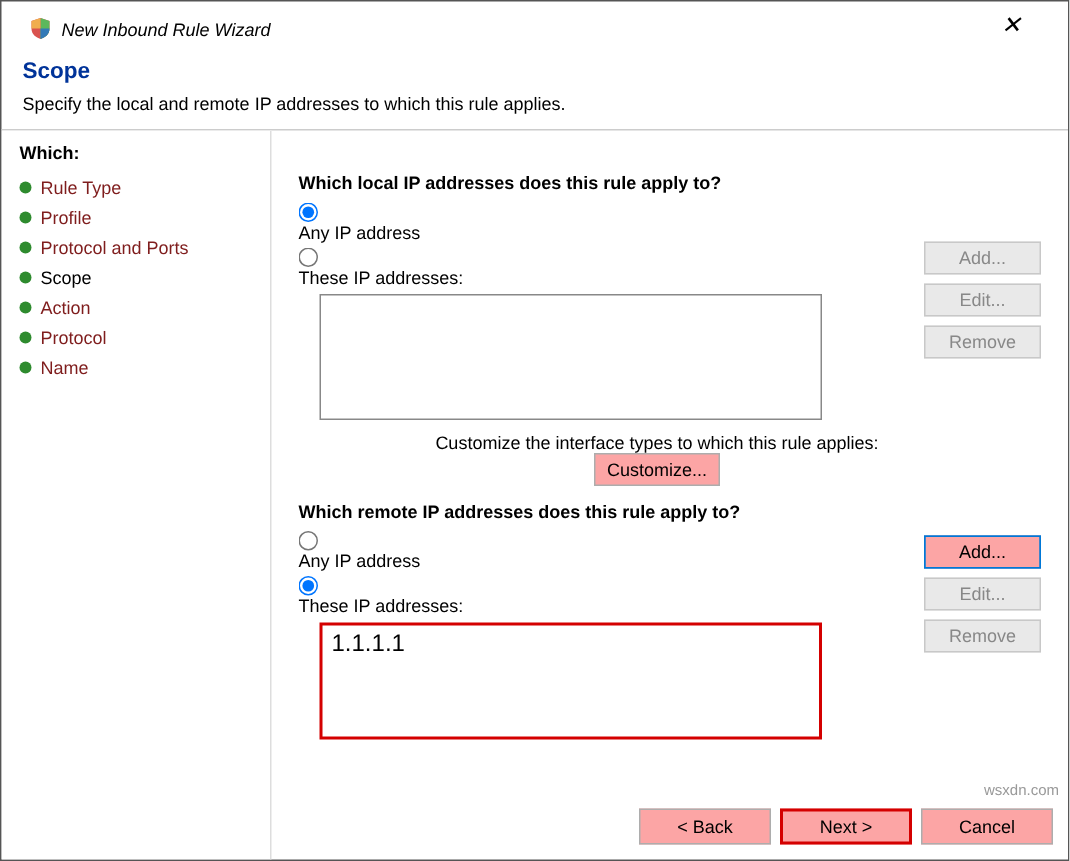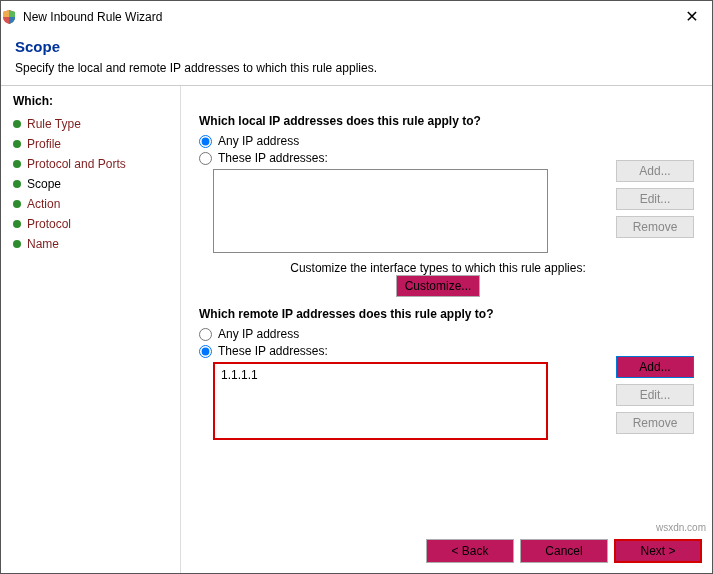--- a/index.html
+++ b/index.html
@@ -1,42 +1,42 @@
 <!DOCTYPE html>
 <html><head>
   <meta charset="utf-8">
   <style>
     * { box-sizing: border-box; margin: 0; padding: 0; }
     body { font-family: "Segoe UI", Tahoma, sans-serif; font-size: 12px; background: #fff; color: #000; }
     .window { width: 713px; height: 574px; border: 1px solid #555; position: relative; display: flex; flex-direction: column; }
-    .titlebar { display: flex; align-items: center; padding: 6px 0; }
+    .titlebar { display: flex; align-items: flex-end; padding: 6px 18px; font-style: italic; }
     .titlebar .icon { width: 16px; height: 16px; margin-right: 6px; }
     .titlebar .title { flex: 1; }
     .titlebar .close { width: 40px; text-align: center; font-size: 16px; cursor: pointer; }
     .header { padding: 6px 14px 10px 14px; }
     .header h1 { font-size: 15px; color: #003399; font-weight: 600; margin-bottom: 6px; }
     .header p { font-size: 12px; }
     .hr { border-top: 1px solid #ccc; margin: 0 0 0 0; }
     .body { flex: 1; display: flex; overflow: hidden; }
     .steps { width: 180px; background: #fff; padding: 8px 12px; border-right: 1px solid #ddd; }
     .steps-title { font-weight: bold; margin-bottom: 6px; }
     .steps ul { list-style: none; }
     .steps li { display: flex; align-items: center; padding: 3px 0; color: #7f1d1d; cursor: pointer; }
     .steps li.current { color: #000; font-weight: normal; }
     .bullet { width: 8px; height: 8px; border-radius: 50%; background: #2e8b2e; margin-right: 6px; flex-shrink: 0; }
     .main { flex: 1; padding: 28px 18px 0 18px; position: relative; }
     .section-q { font-weight: bold; margin-bottom: 6px; }
-    .radio-row { display: flex; align-items: flex-end; margin: 2px 0 3px 0; }
+    .radio-row { display: flex; align-items: flex-start; margin: 2px 0 3px 0; flex-direction: column; }
     .radio-row input { margin-right: 6px; }
-    .ip-box { border: 1px solid #888; background: #fff; width: 335px; height: 84px; margin: 4px 0 6px 14px; padding: 4px 6px; font-size: 12px; overflow: auto; }
+    .ip-box { border: 1px solid #888; background: #fff; width: 335px; height: 84px; margin: 4px 0 6px 14px; padding: 4px 6px; font-size: 16px; overflow: auto; }
     .ip-box.red { border: 2px solid #d40000; height: 78px; }
     .side-btns { position: absolute; display: flex; flex-direction: column; gap: 6px; }
     .side-btns.top { top: 74px; right: 18px; }
     .side-btns.bottom { top: 270px; right: 18px; }
-    .btn { width: 78px; height: 22px; font-size: 12px; background: #be185d; border: 1px solid #adadad; cursor: pointer; }
+    .btn { width: 78px; height: 22px; font-size: 12px; background: #fca5a5; border: 1px solid #adadad; cursor: pointer; }
     .btn:disabled { color: #888; background: #e9e9e9; border-color: #c8c8c8; cursor: default; }
     .btn.focus { border: 1px solid #0078d7; outline: 1px solid #0078d7; outline-offset: -1px; }
     .customize-row { display: flex; align-items: center; justify-content: space-between; margin: 8px 0 10px 0; width: 478px; flex-direction: column; }
     .bottom-bar { position: absolute; bottom: 10px; right: 10px; display: flex; gap: 6px; }
     .bottom-bar .btn { width: 88px; height: 24px; }
     .bottom-bar .btn.red { border: 2px solid #d40000; }
     .watermark { position: absolute; bottom: 40px; right: 6px; color: #999; font-size: 10px; }
     .shield-icon svg { width: 16px; height: 16px; }
   </style>
 </head>
@@ -138,16 +138,16 @@
         <button class="btn" disabled="">Edit...</button>
         <button class="btn" disabled="">Remove</button>
       </div>
 
       <div class="watermark">wsxdn.com</div>
     </div>
   </div>
 
   <div class="bottom-bar">
     <button class="btn">&lt; Back</button>
+    <button class="btn red">Next &gt;</button>
     <button class="btn">Cancel</button>
-    <button class="btn red">Next &gt;</button>
   </div>
 </div>
 
 </body></html>

